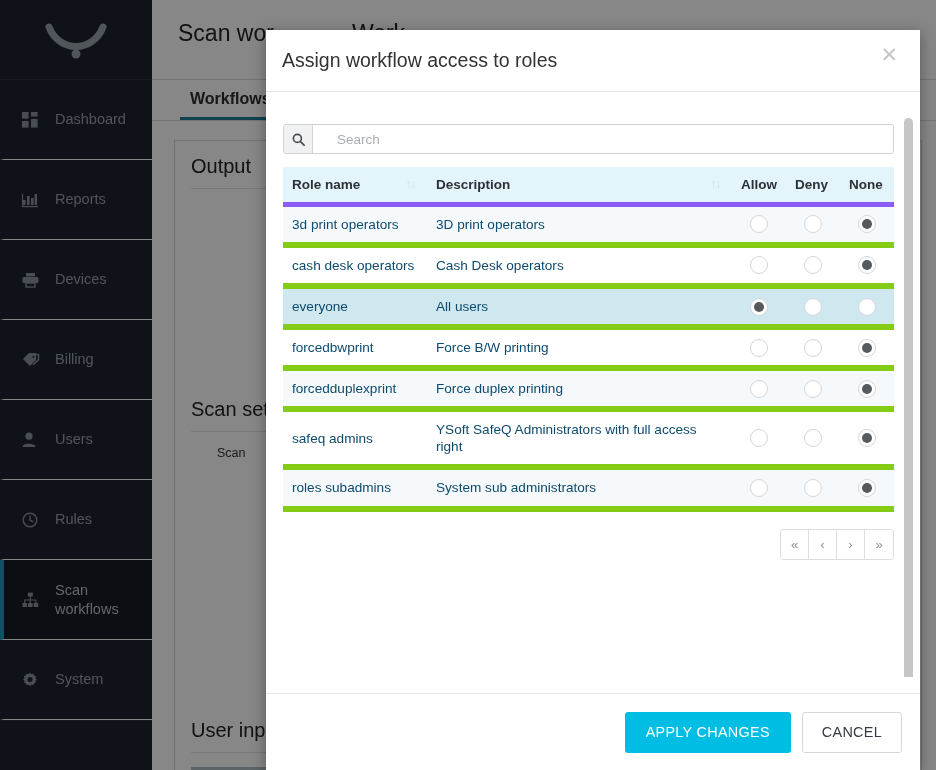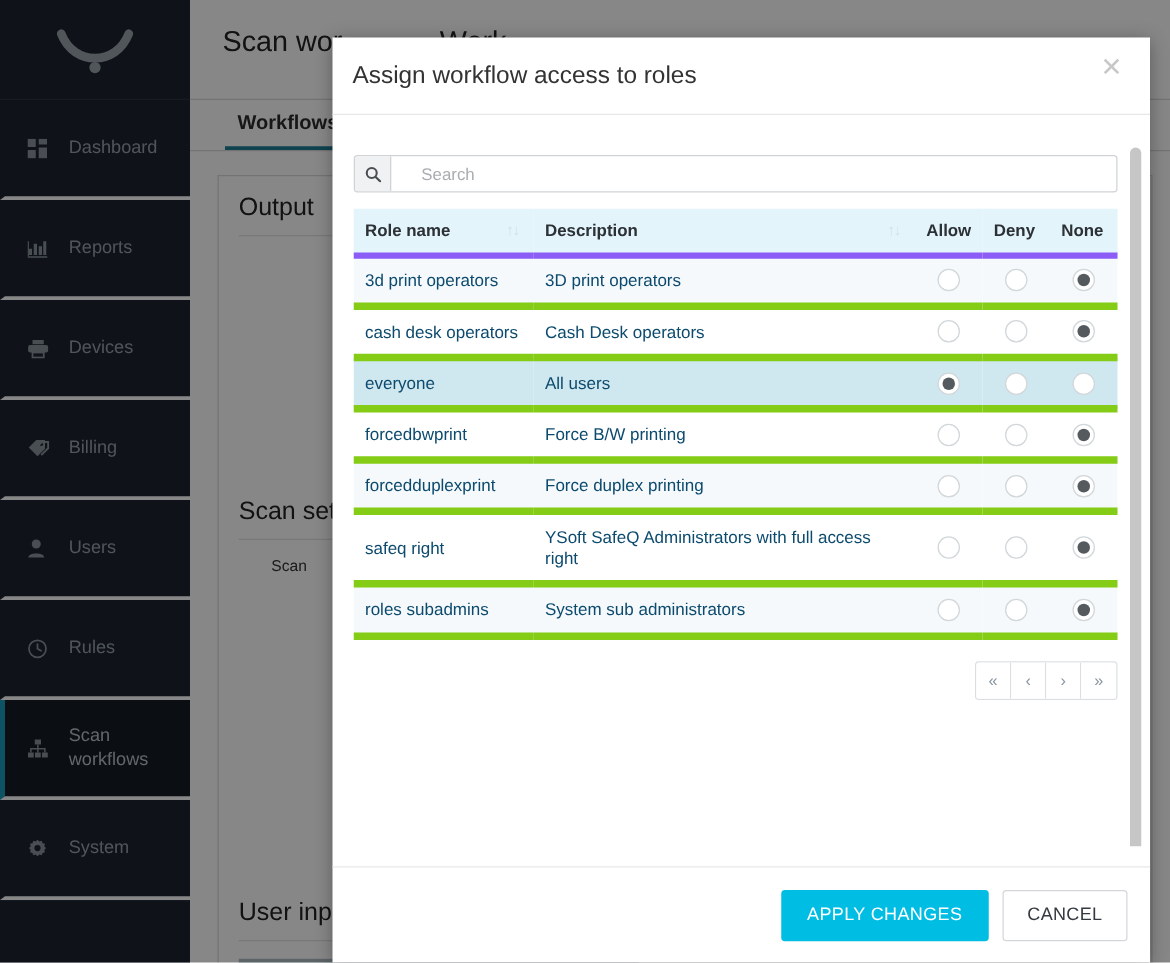--- a/index.html
+++ b/index.html
@@ -23,21 +23,21 @@
     height: 80px; flex: 0 0 80px;
     display: flex; align-items: center; justify-content: center;
     border-bottom: 1px solid #2a3240;
   }
   .sidebar-logo svg { display: block; }
 
   .nav-item {
     height: 80px; flex: 0 0 80px;
     display: flex; align-items: center;
     padding-left: 18px;
-    border-bottom: 3px solid #ffffff;
+    border-bottom: 1px solid #ffffff;
     border-left: 4px solid transparent;
     color: #97a1ab;
     font-size: 14.5px;
     cursor: pointer;
   }
   .nav-item .nav-ico {
     width: 24px; flex: 0 0 24px;
     display: flex; align-items: center; justify-content: flex-start;
     color: #8b949e;
   }
@@ -419,21 +419,21 @@
             <td class="radio-cell"><span class="radio on"></span></td>
           </tr>
           <tr class="zebra">
             <td>forcedduplexprint</td>
             <td>Force duplex printing</td>
             <td class="radio-cell"><span class="radio"></span></td>
             <td class="radio-cell"><span class="radio"></span></td>
             <td class="radio-cell"><span class="radio on"></span></td>
           </tr>
           <tr>
-            <td>safeq right</td>
+            <td>safeq admins</td>
             <td>YSoft SafeQ Administrators with full access right</td>
             <td class="radio-cell"><span class="radio"></span></td>
             <td class="radio-cell"><span class="radio"></span></td>
             <td class="radio-cell"><span class="radio on"></span></td>
           </tr>
           <tr class="zebra">
             <td>roles subadmins</td>
             <td>System sub administrators</td>
             <td class="radio-cell"><span class="radio"></span></td>
             <td class="radio-cell"><span class="radio"></span></td>

